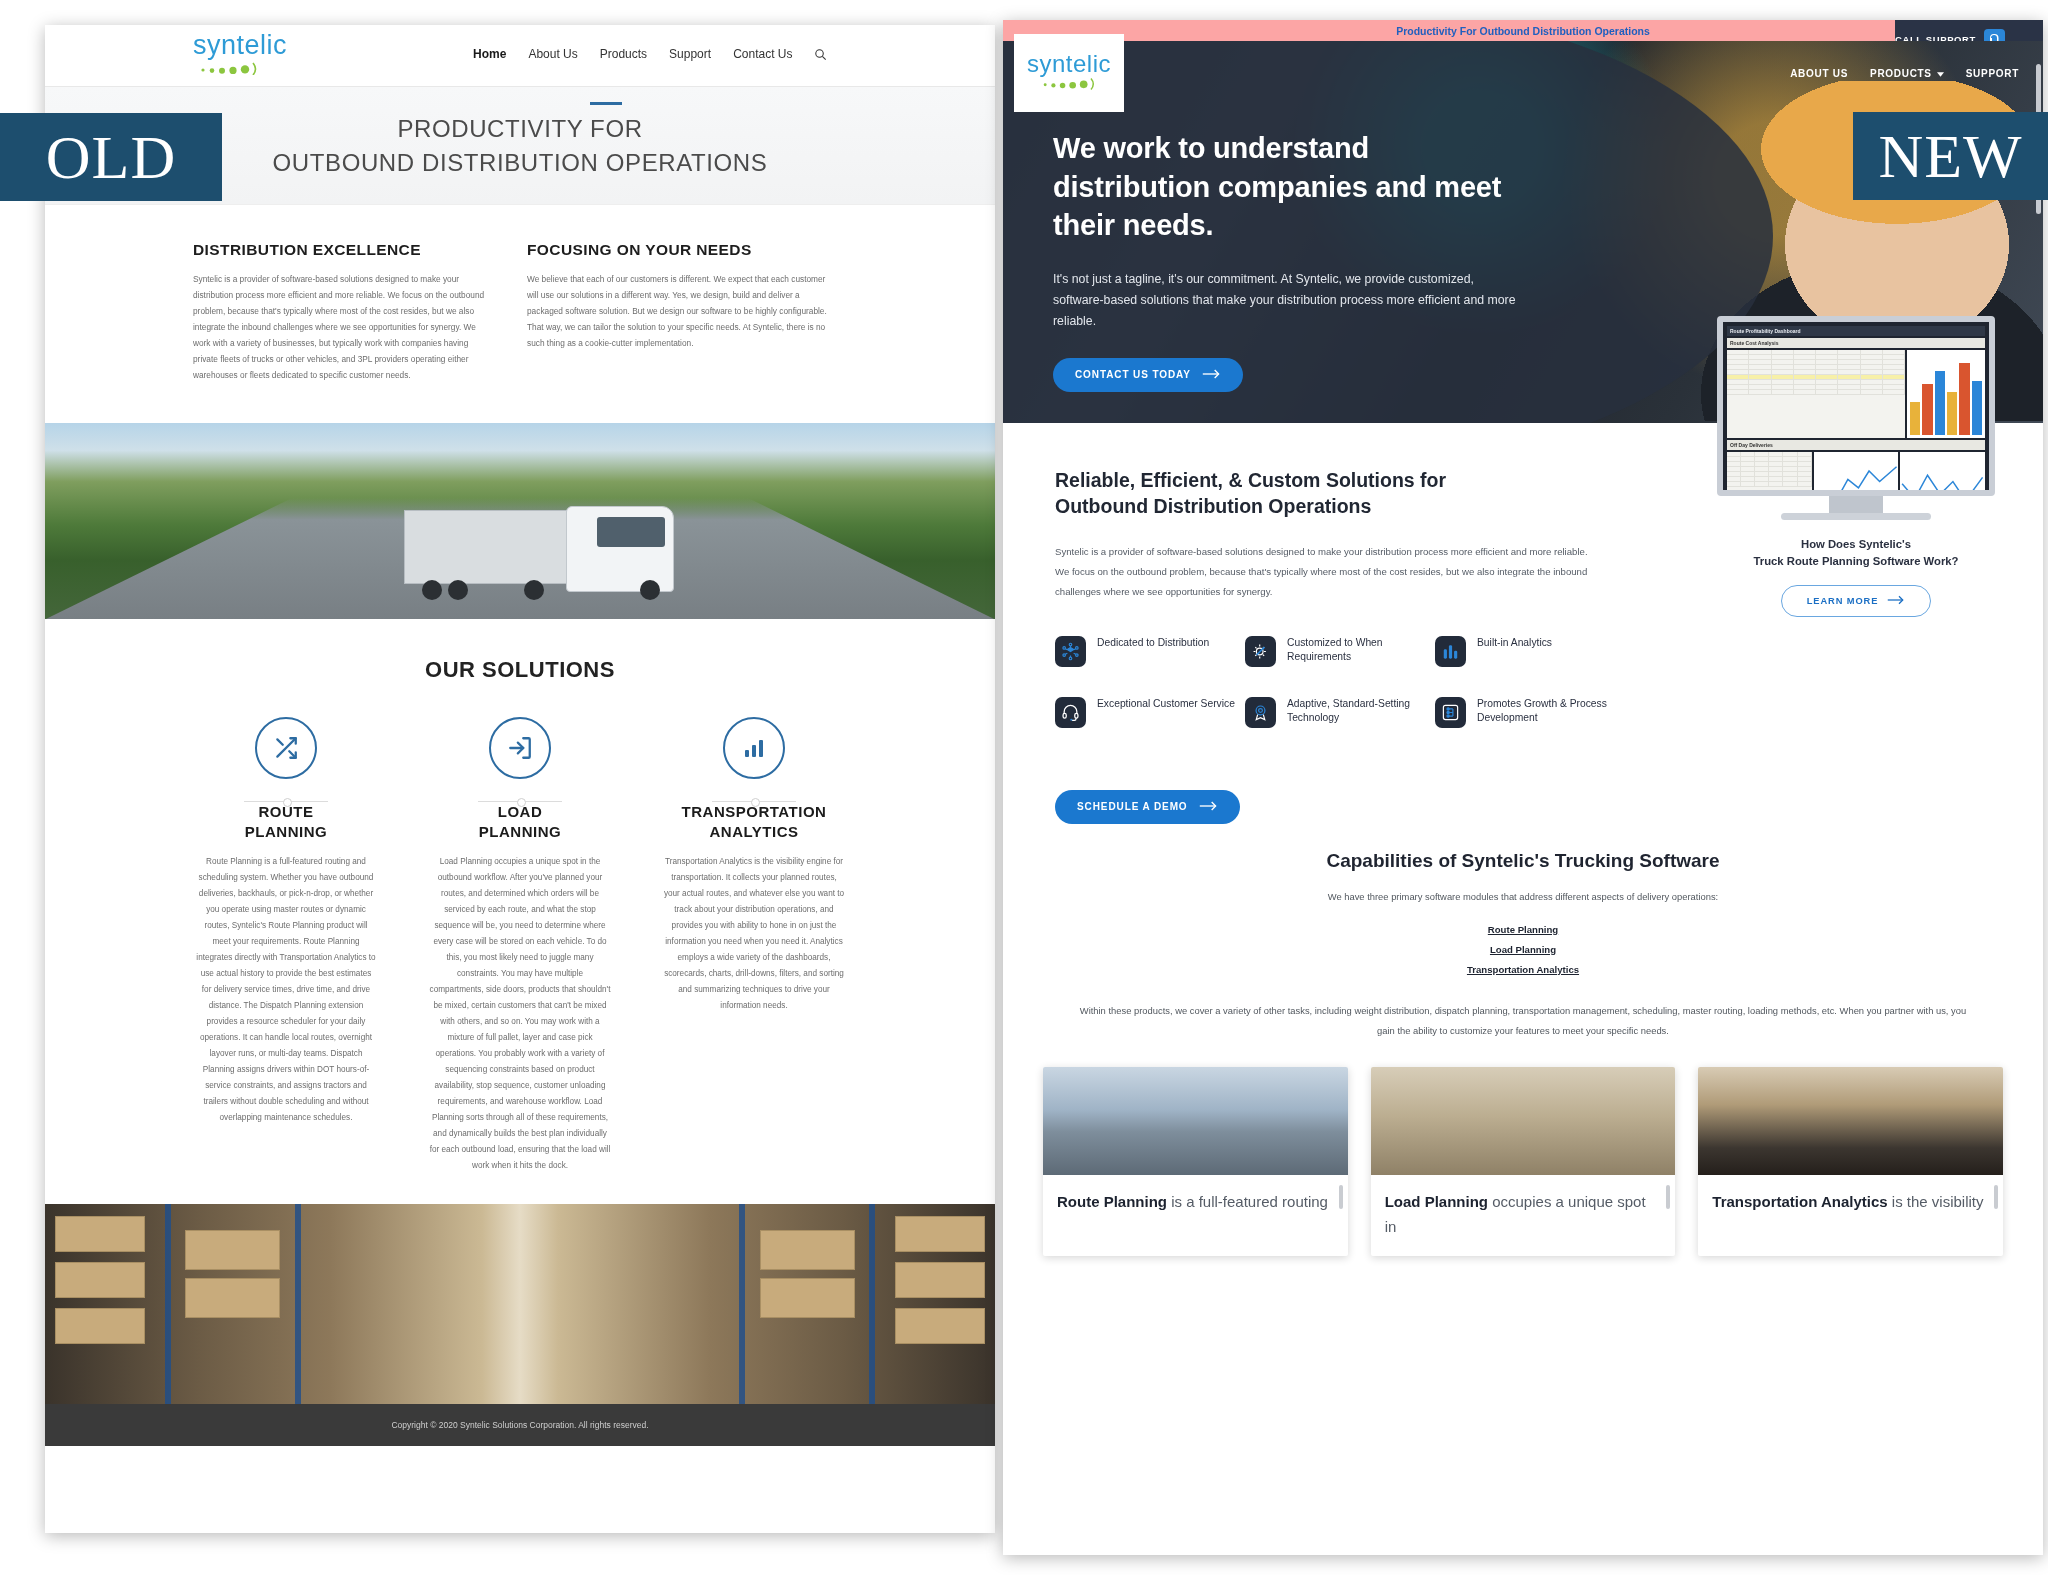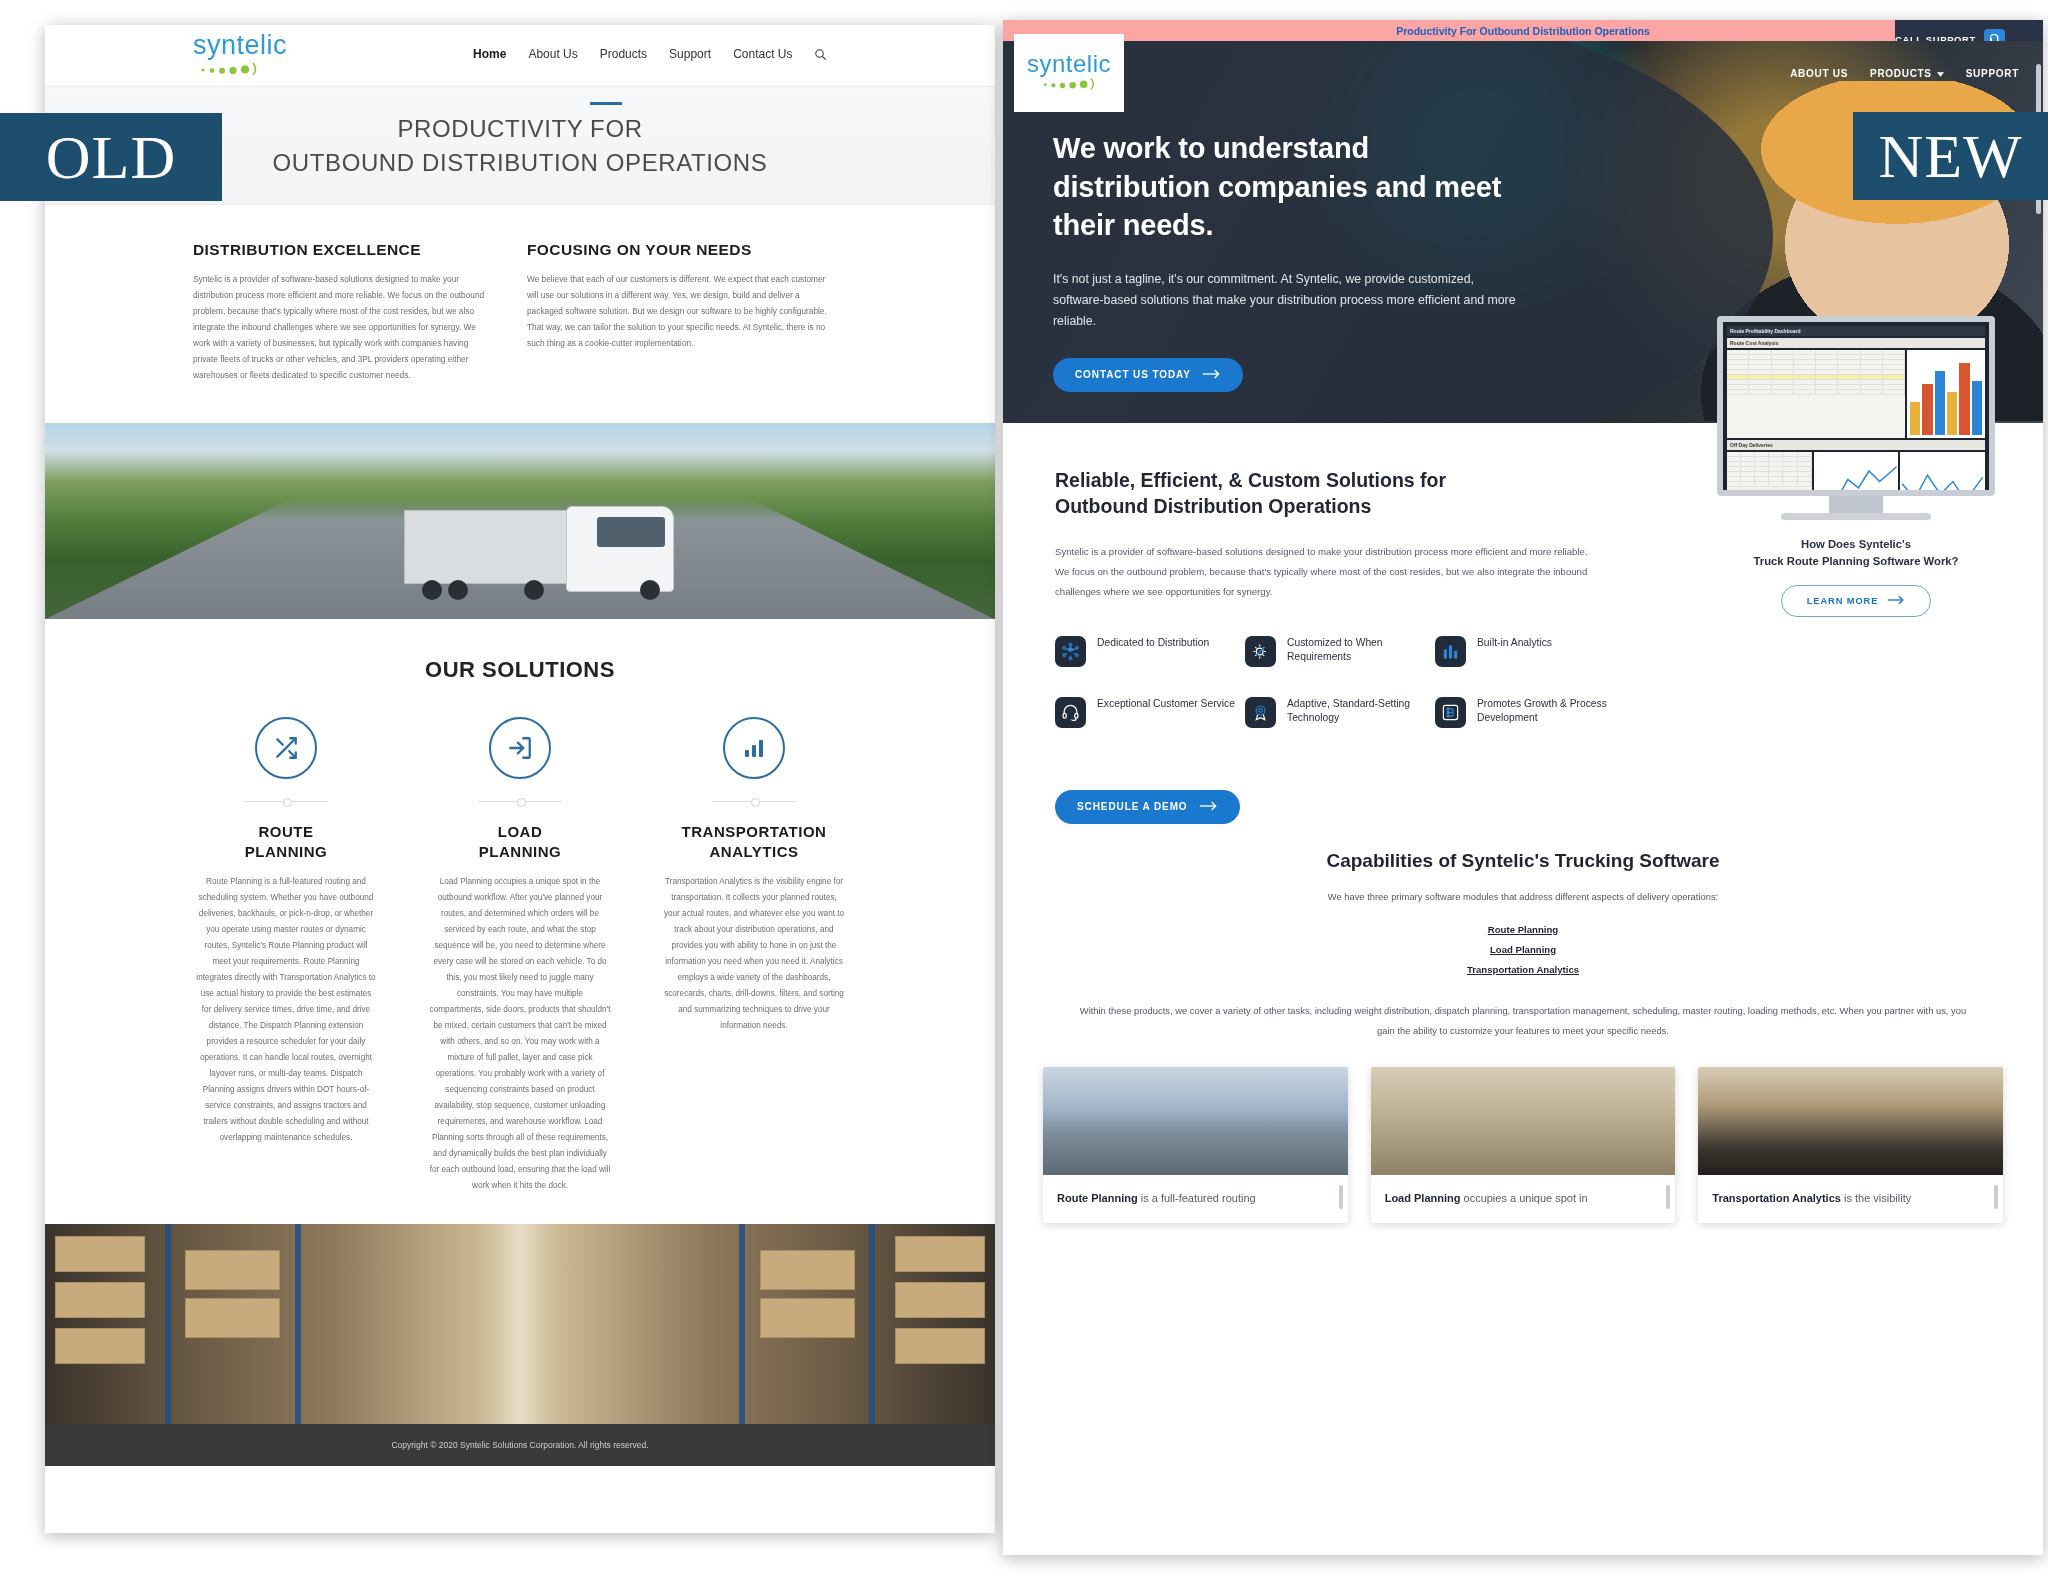--- a/index.html
+++ b/index.html
@@ -93,21 +93,21 @@
   .old-solutions { padding: 38px 0 30px; }
   .old-solutions h2 { text-align:center; font-size: 22px; letter-spacing:.5px; color:#222; font-weight:700; }
   .sol-grid { display:flex; justify-content:center; gap: 52px; margin-top: 34px; padding: 0 150px; }
   .sol-col { width: 200px; text-align:center; }
   .sol-circle {
     width:62px;height:62px;border-radius:50%;border:2px solid #2d6ca2;
     margin: 0 auto; display:flex;align-items:center;justify-content:center;color:#2d6ca2;
   }
   .sol-divider { margin: 22px auto 0; width: 84px; height:1px; background:#dcdcdc; position:relative;}
   .sol-divider::after{content:"";position:absolute;left:50%;top:-3px;margin-left:-3.5px;width:7px;height:7px;border-radius:50%;border:1px solid #cfcfcf;background:#fff;}
-  .sol-col h4 { margin-top: 20px; font-size: 15px; line-height:1.3; letter-spacing:.5px; color:#1b1b1b; font-weight:700;}
+  .sol-col h4 { font-size: 15px; line-height:1.3; letter-spacing:.5px; color:#1b1b1b; font-weight:700;}
   .sol-col p { margin-top: 13px; font-size: 8.2px; line-height:1.95; color:#6d6d6d; }
   .old-photo2 { height: 200px; position:relative; overflow:hidden; background:#2e2a26;}
   .wh-bg{position:absolute;inset:0;
     background:
       linear-gradient(90deg,#3a332b 0%, #6b5b45 16%, #8d785a 30%, #cbb994 46%, #e6dcc6 50%, #cbb994 54%, #8d785a 70%, #6b5b45 84%, #3a332b 100%);
   }
   .wh-rack{position:absolute;top:0;bottom:0;width:6px;background:#1d4e8c;opacity:.8;}
   .wh-box{position:absolute;background:#c8ab7c;border:1px solid #a98f63;}
   .old-footer{
     height:42px;background:#3a3a3a;color:#cfcfcf;display:flex;align-items:center;justify-content:center;font-size:8.5px;
@@ -196,21 +196,21 @@
   .cap-section .sub{ margin-top:19px; font-size:9.4px; color:#52585f;}
   .cap-links{ margin-top:22px; display:flex; flex-direction:column; gap:9px; align-items:center;}
   .cap-links a{ font-size:9.6px; color:#1d2330; text-decoration:underline; font-weight:600;}
   .cap-note{ margin-top:26px; font-size:9.4px; line-height:2.1; color:#52585f;}
   .card-row{ display:flex; gap:23px; padding: 26px 40px 0; }
   .card{ flex:1; background:#fff; box-shadow:0 2px 9px rgba(0,0,0,.16); border-radius:2px; overflow:hidden;}
   .card-img{ height:108px; }
   .card-1{ background: linear-gradient(180deg,#c9d6e2 0%,#9fb3c6 40%,#7e8e9c 60%,#5d6a76 100%); position:relative;}
   .card-2{ background: linear-gradient(180deg,#d7cdb8 0%,#bcae91 45%,#8f8167 100%); position:relative;}
   .card-3{ background: linear-gradient(180deg,#d8cbb4 0%,#b09b78 35%,#3c3630 75%,#241f1b 100%); position:relative;}
-  .card-txt{ padding: 14px 14px 16px; font-size:11px; color:#555c66; line-height:1.7; position:relative;}
+  .card-txt{ padding: 14px 14px 16px; font-size:15px; color:#555c66; line-height:1.7; position:relative;}
   .card-txt b{ color:#1d2330; }
   .scroll-nub{ position:absolute; right:5px; top:10px; width:4px; height:24px; border-radius:2px; background:#c9ccd1;}
   .page-scrollbar{ position:absolute; right:2px; top:44px; width:5px; height:150px; border-radius:3px; background:#c7cad0;}
 </style>
 </head>
 <body>
 
 <div id="old-panel">
 
   <div class="old-topbar">

